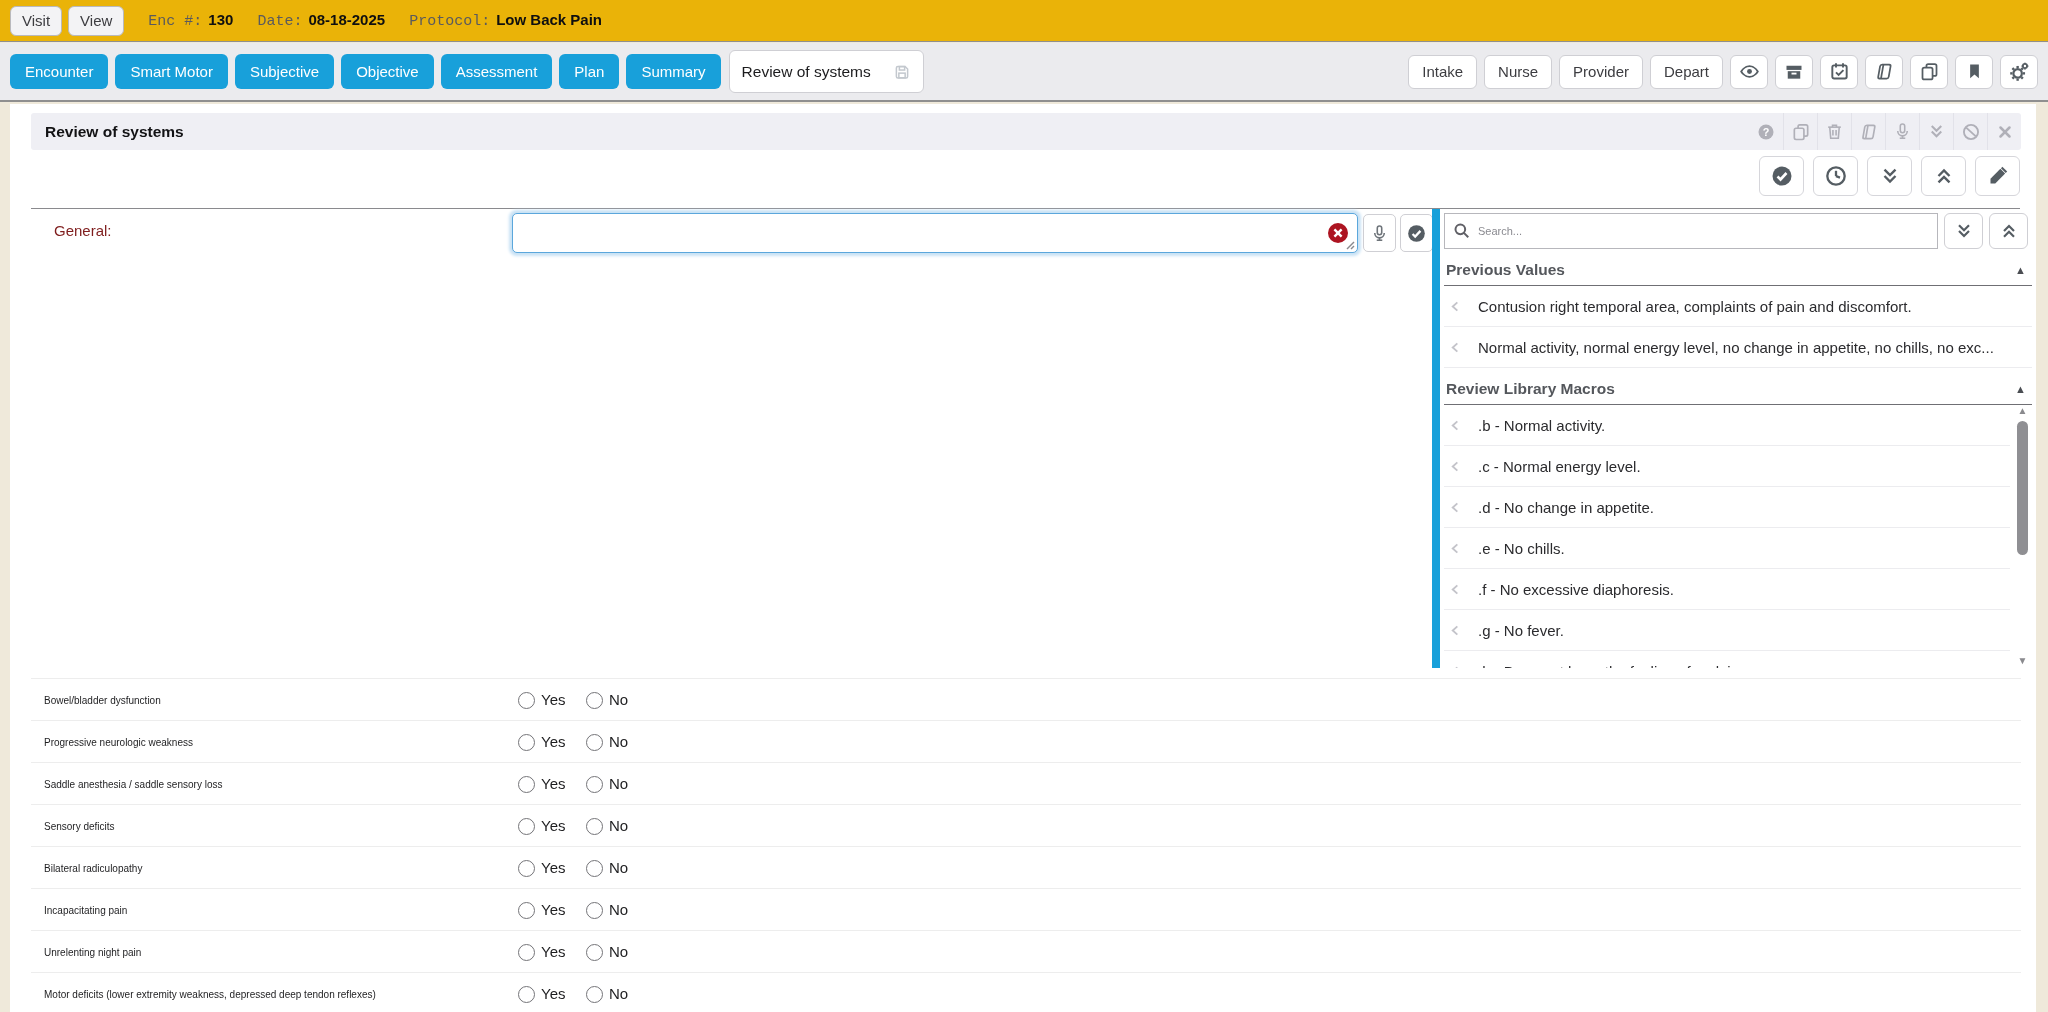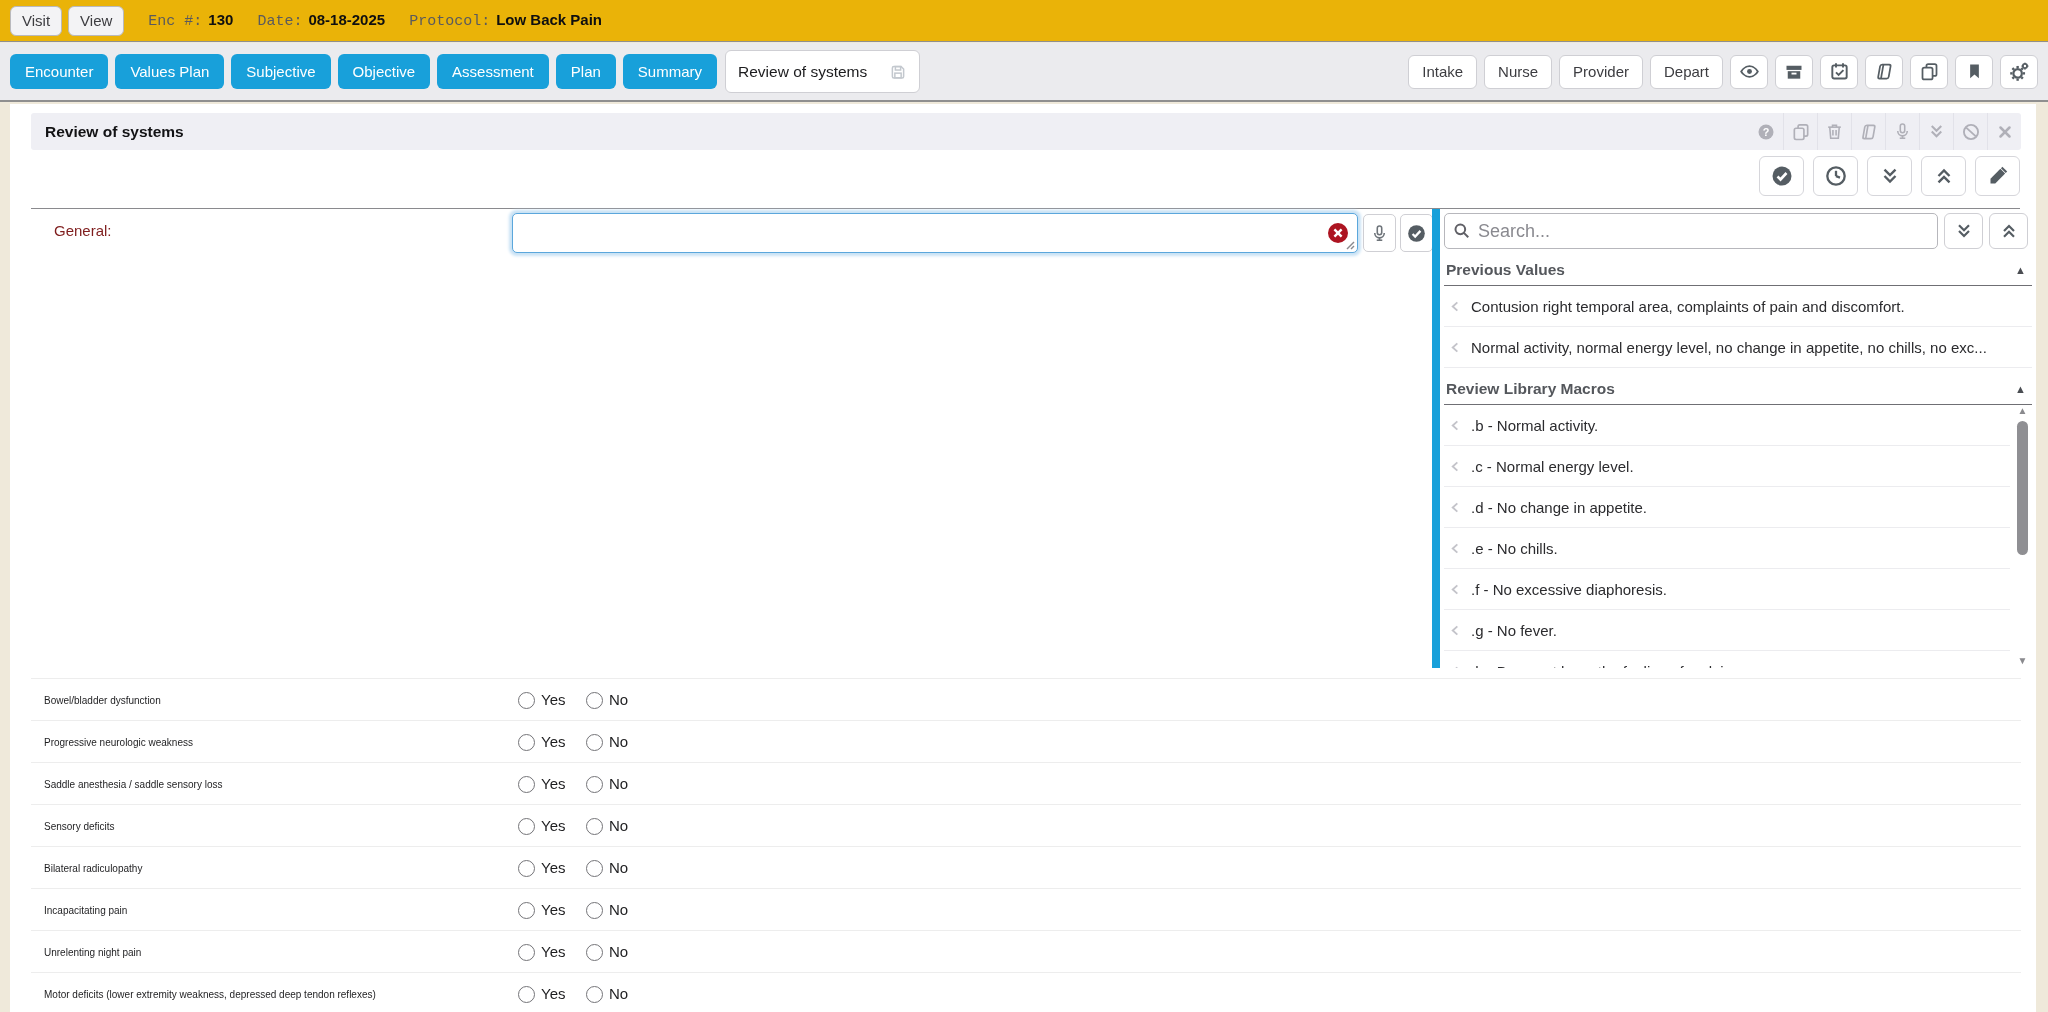--- a/index.html
+++ b/index.html
@@ -112,39 +112,39 @@
 
   
   .sidebar {
     position:absolute; left:1422px; top:105px; width:600px; height:459px;
     border-left:8px solid #18a0da; background:#fff; overflow:hidden;
     padding-left:4px;
   }
   .search-row { display:flex; gap:6px; margin-top:4px; }
   .search-wrap { position:relative; width:494px; }
   .search-input {
-    width:100%; height:36px; border:1px solid #b7b7bc; border-radius:5px;
-    padding:0 8px 0 33px; font-size:18px; color:#555; outline:none;
+    width:100%; height:36px; border:1px solid #b7b7bc; border-radius:0;
+    padding:0 8px 0 33px; font-size:11px; color:#555; outline:none;
     font-family:"Liberation Sans", sans-serif; background:#fff;
   }
   .search-input::placeholder { color:#8a8a90; }
   .search-ic { position:absolute; left:8px; top:8px; color:#606066; }
   .chev-btn {
     width:39px; height:36px; background:#fff; border:1px solid #cfcfd4; border-radius:6px;
     display:flex; align-items:center; justify-content:center; color:#555d63; cursor:pointer;
   }
   .section-hdr {
     display:flex; align-items:center; justify-content:space-between;
     margin-top:12px; padding:0 6px 6px 2px; border-bottom:1px solid #6f6f74;
     font-size:15.5px; font-weight:bold; color:#54575c;
   }
   .collapse-arrow { font-size:11px; color:#4a4d52; cursor:pointer; }
   .sb-list { position:relative; }
   .sb-item {
-    height:41px; display:flex; align-items:center; gap:9px;
+    height:41px; display:flex; align-items:center; gap:16px;
     border-bottom:1px solid #ececef; padding-left:5px; cursor:pointer;
     font-size:15px; color:#2b2b2e; white-space:nowrap; overflow:hidden;
   }
   .sb-item .chevl { flex:0 0 auto; color:#c4c4ca; }
   .macro-zone { position:relative; height:263px; overflow:hidden; padding-right:22px; }
   .vscroll {
     position:absolute; right:2px; top:0; width:15px; height:284px;
     display:flex; flex-direction:column; align-items:center;
   }
   .vscroll .arr { font-size:10px; color:#8a8a8e; line-height:12px; cursor:pointer; }
@@ -186,21 +186,21 @@
     <span class="meta-label">Protocol:</span>
     <span class="meta-value">Low Back Pain</span>
   </div>
 </div>
 
 <div class="topbar2">
   <div class="tabs-left">
 
       <button class="tab-blue">Encounter</button>
 
-      <button class="tab-blue">Values Plan</button>
+      <button class="tab-blue">Smart Motor</button>
 
       <button class="tab-blue">Subjective</button>
 
       <button class="tab-blue">Objective</button>
 
       <button class="tab-blue">Assessment</button>
 
       <button class="tab-blue">Plan</button>
 
       <button class="tab-blue">Summary</button>

